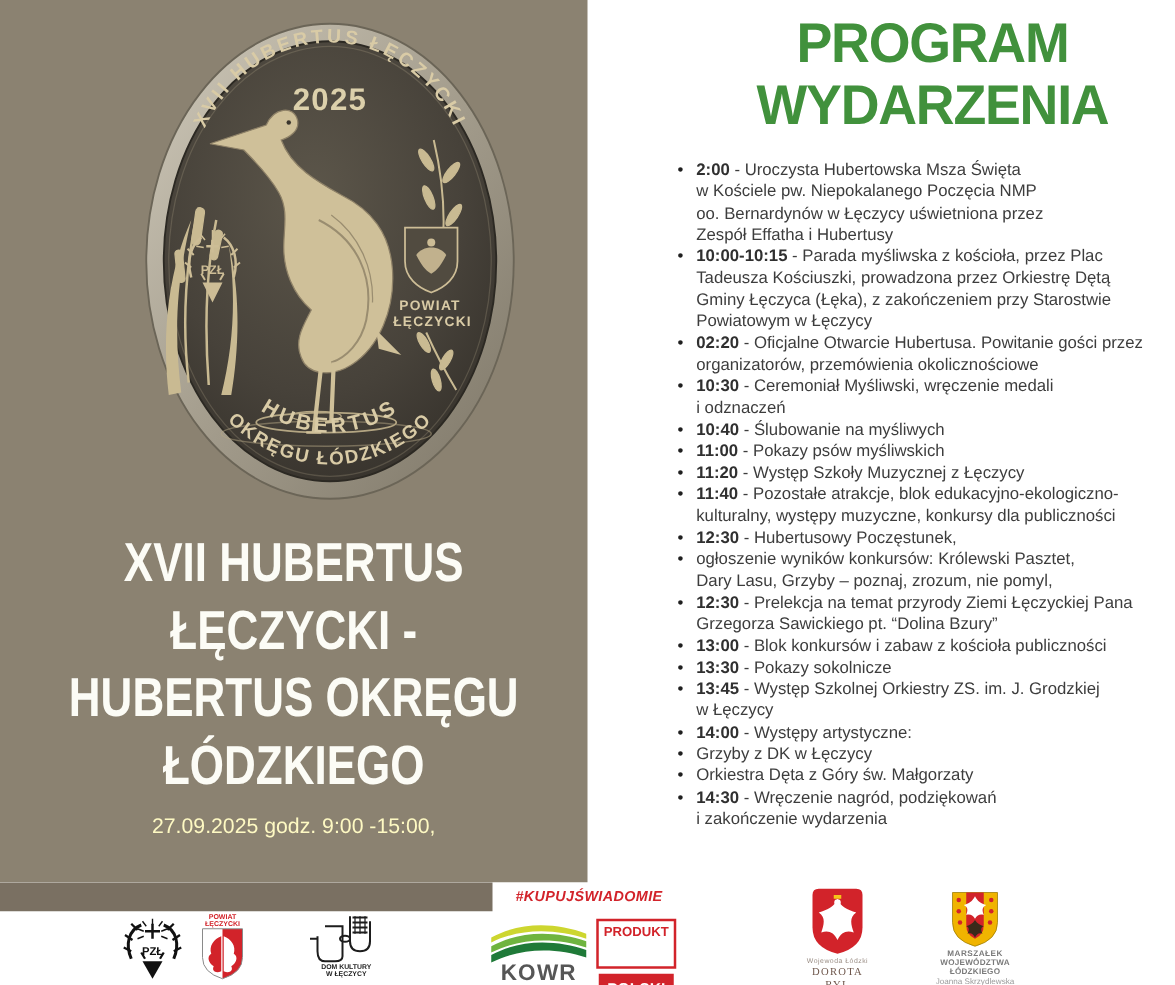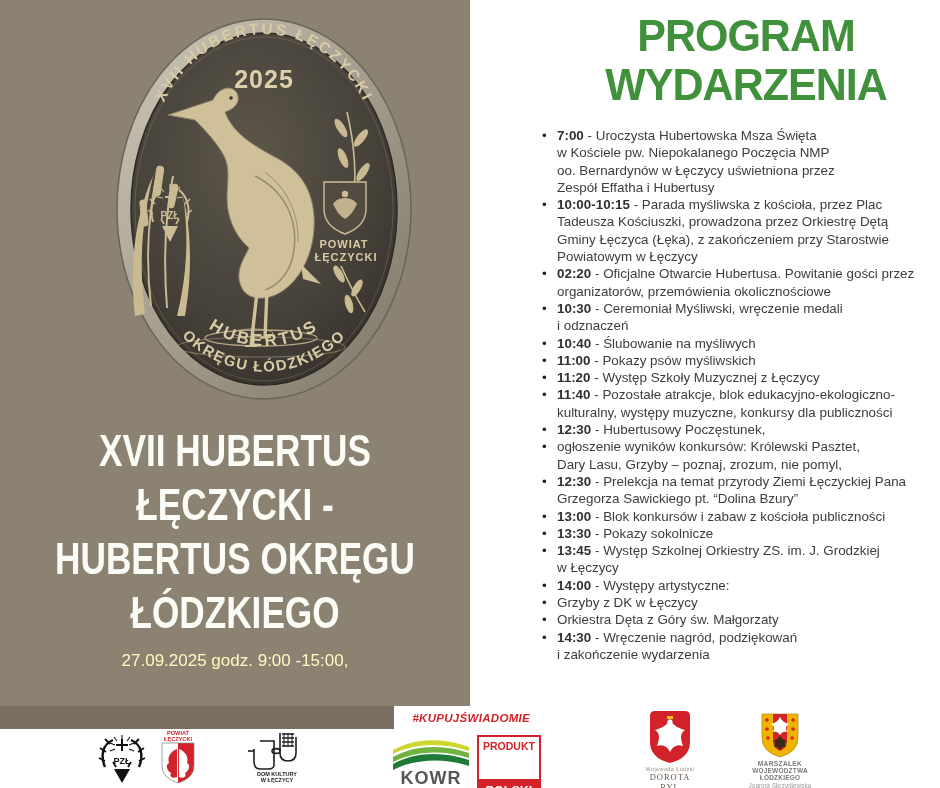--- a/index.html
+++ b/index.html
@@ -24,21 +24,21 @@
   .pi::before{content:"•";position:absolute;left:2px;top:0;color:#1f1f1f;}
   .pi b{color:#303030;}
   
   .footer{position:absolute;left:0;top:706px;width:940px;height:82px;background:#ffffff;}
   .org-bar{position:absolute;left:0;top:0;width:394px;height:23px;background:#7a7062;}
   .org-label{position:absolute;top:5px;color:#ffffff;font-weight:bold;font-size:10px;
              letter-spacing:.5px;margin-top:44px;}
   .kupuj{position:absolute;left:405px;top:6px;width:125px;text-align:right;color:#d2232a;
          font-weight:bold;font-style:italic;font-size:11.5px;letter-spacing:.3px;}
   .logo{position:absolute;}
-  .produkt-box{position:absolute;left:477px;top:29px;width:64px;height:54px;
+  .produkt-box{position:absolute;left:477px;top:29px;width:64px;height:40px;
                border:2.5px solid #d2232a;background:#ffffff;box-sizing:border-box;}
   .produkt-top{height:18px;display:flex;align-items:center;justify-content:center;
                color:#d2232a;font-weight:bold;font-size:10.5px;}
   .produkt-bottom{height:24px;background:#d2232a;display:flex;align-items:center;
                   justify-content:center;color:#ffffff;font-weight:bold;font-size:12.5px;margin-top:24px;}
   .eagle-group{position:absolute;left:642px;top:4px;width:56px;text-align:center;}
   .eagle-small{color:#9a8d84;font-size:5.5px;letter-spacing:.4px;margin-top:2px;}
   .eagle-name{color:#6e564b;font-family:"Liberation Serif",serif;font-size:8.5px;
               letter-spacing:1px;}
   .marsz-group{position:absolute;left:738px;top:6px;width:84px;text-align:center;}
@@ -164,21 +164,21 @@
   </div>
 
   <div class="right-panel">
     <div class="prog-title">
       <div>PROGRAM</div>
       <div>WYDARZENIA</div>
     </div>
 
     <div class="prog-list">
 
-        <div class="pi"><b>7:00</b><span> - Uroczysta Hubertowska Msza Święta
+        <div class="pi"><b>2:00</b><span> - Uroczysta Hubertowska Msza Święta
 w Kościele pw. Niepokalanego Poczęcia NMP
 oo. Bernardynów w Łęczycy uświetniona przez
 Zespół Effatha i Hubertusy</span></div>
 
         <div class="pi"><b>10:00-10:15</b><span> - Parada myśliwska z kościoła, przez Plac
 Tadeusza Kościuszki, prowadzona przez Orkiestrę Dętą
 Gminy Łęczyca (Łęka), z zakończeniem przy Starostwie
 Powiatowym w Łęczycy</span></div>
 
         <div class="pi"><b>02:20</b><span> - Oficjalne Otwarcie Hubertusa. Powitanie gości przez

